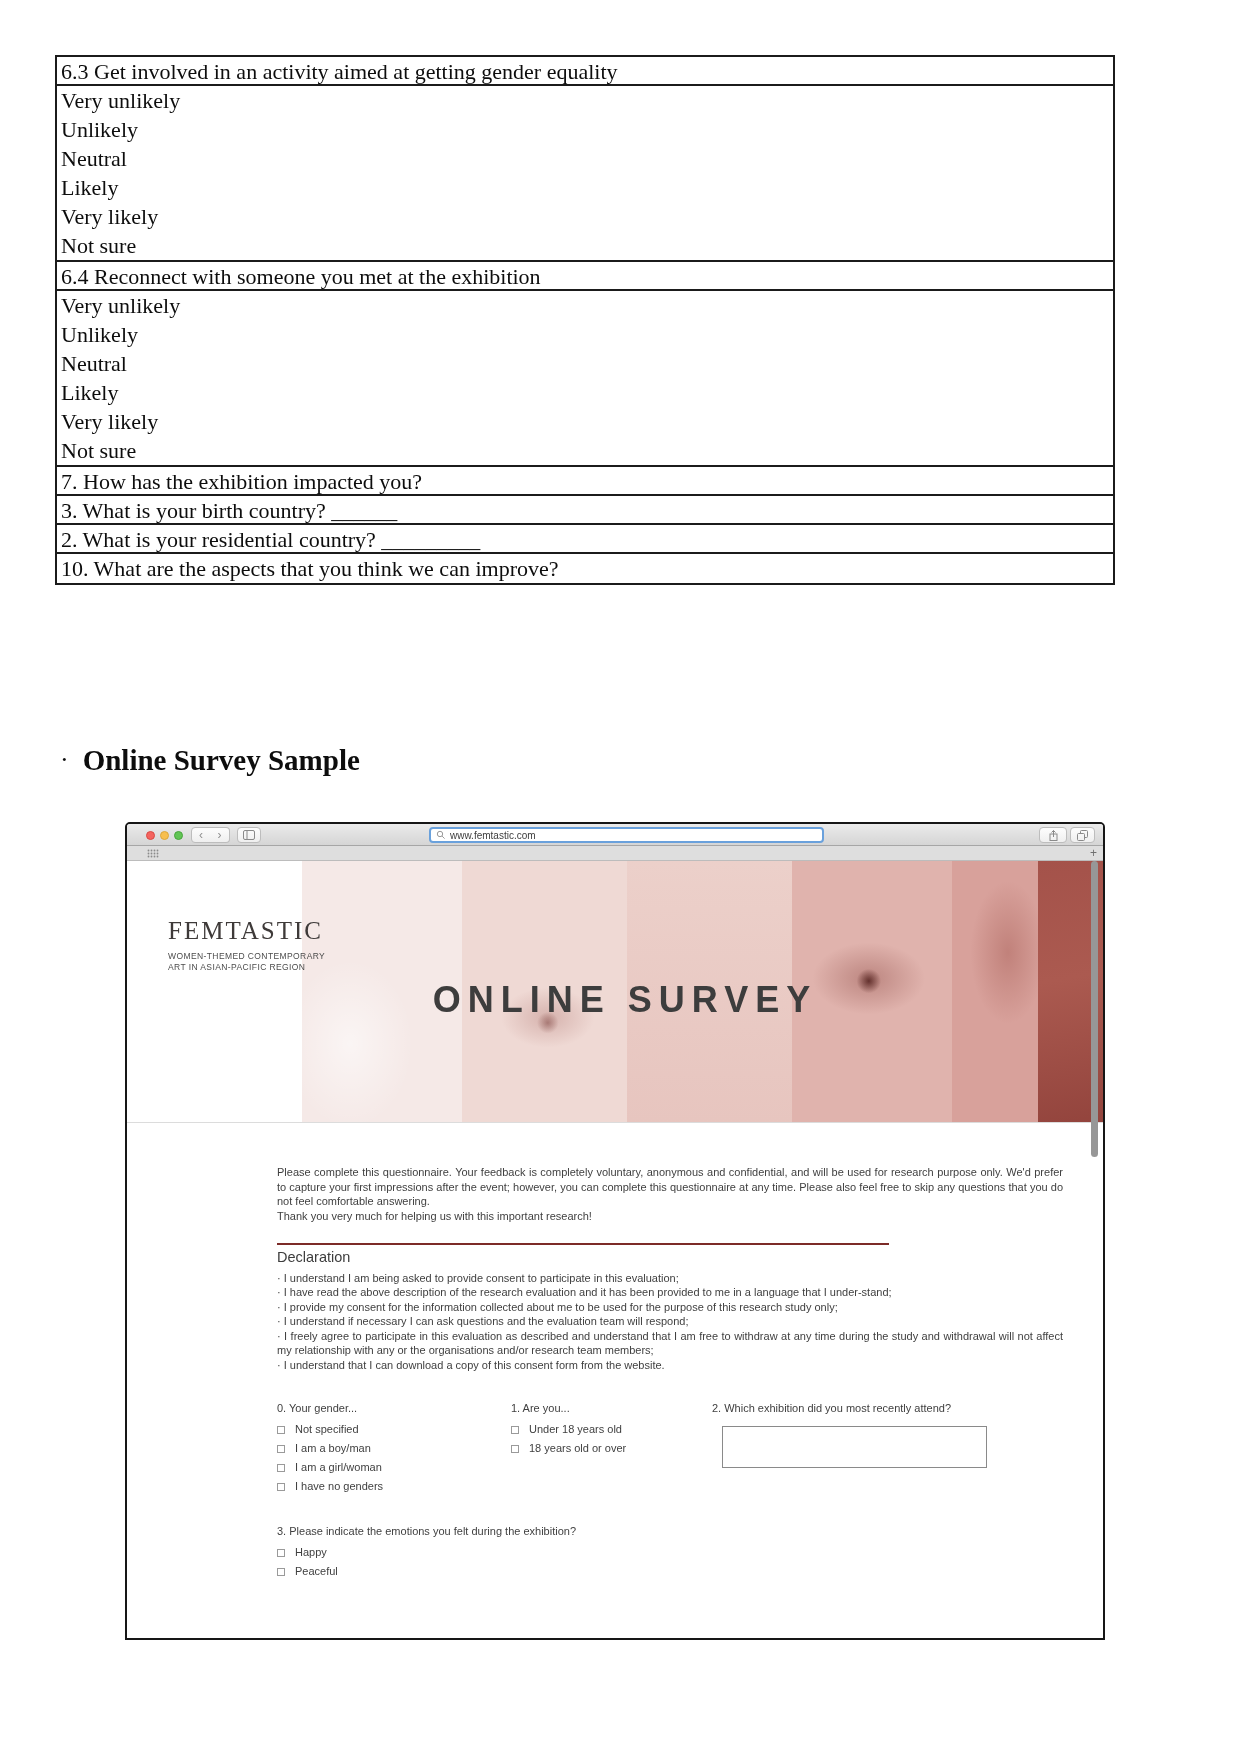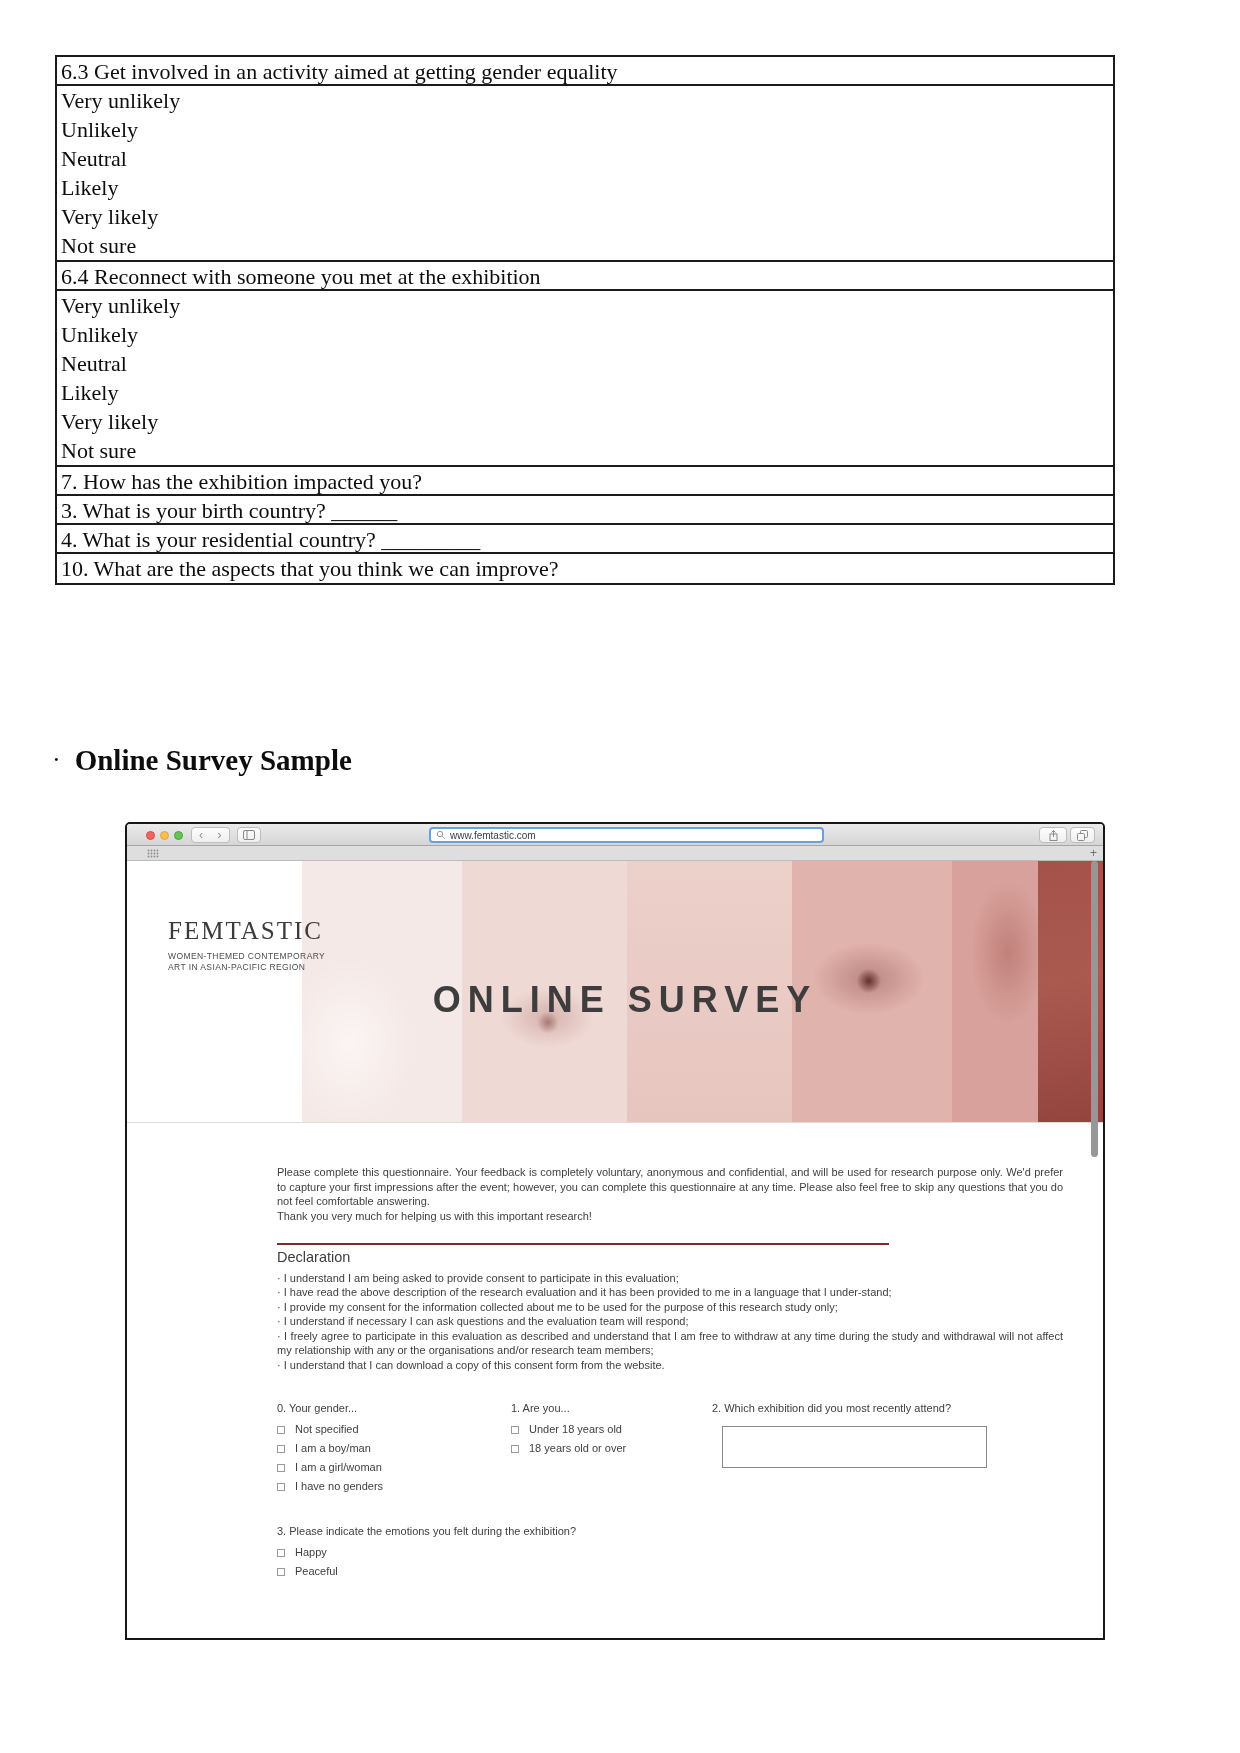--- a/index.html
+++ b/index.html
@@ -13,21 +13,21 @@
   .survey-table {
     position:absolute; left:55px; top:55px; width:1060px;
     border:2px solid #1b1b1b; font-size:22px; line-height:29px; color:#0d0d0d;
   }
   .trow { border-bottom:2px solid #1b1b1b; padding-left:4px; }
   .trow:last-child { border-bottom:none; }
   .trow.single { height:29px; overflow:hidden; }
   .opt-line { height:29px; }
 
   
-  .section-heading { position:absolute; left:52px; top:744px; font-size:29px; font-weight:bold; color:#0d0d0d; }
+  .section-heading { position:absolute; left:60px; top:744px; font-size:29px; font-weight:bold; color:#0d0d0d; }
   .section-heading .bullet { font-weight:normal; font-size:26px; margin-right:14px; vertical-align:2px; }
 
   
   .browser {
     position:absolute; left:125px; top:822px; width:980px; height:818px;
     border:2px solid #161616; border-radius:5px 5px 0 0; background:#fff;
     font-family:"Liberation Sans", sans-serif;
   }
   .toolbar {
     position:relative; height:22px; border-radius:3px 3px 0 0;
@@ -127,21 +127,21 @@
     <div class="trow">
       <div class="opt-line">Very unlikely</div>
       <div class="opt-line">Unlikely</div>
       <div class="opt-line">Neutral</div>
       <div class="opt-line">Likely</div>
       <div class="opt-line">Very likely</div>
       <div class="opt-line">Not sure</div>
     </div>
     <div class="trow single">7. How has the exhibition impacted you?</div>
     <div class="trow single">3. What is your birth country? ______</div>
-    <div class="trow single">4. What is your residential country? _________</div>
+    <div class="trow single">2. What is your residential country? _________</div>
     <div class="trow single">10. What are the aspects that you think we can improve?</div>
   </div>
 
   <div class="section-heading">
     <span class="bullet">·</span><span>Online Survey Sample</span>
   </div>
 
   <div class="browser">
 
     <div class="toolbar">

